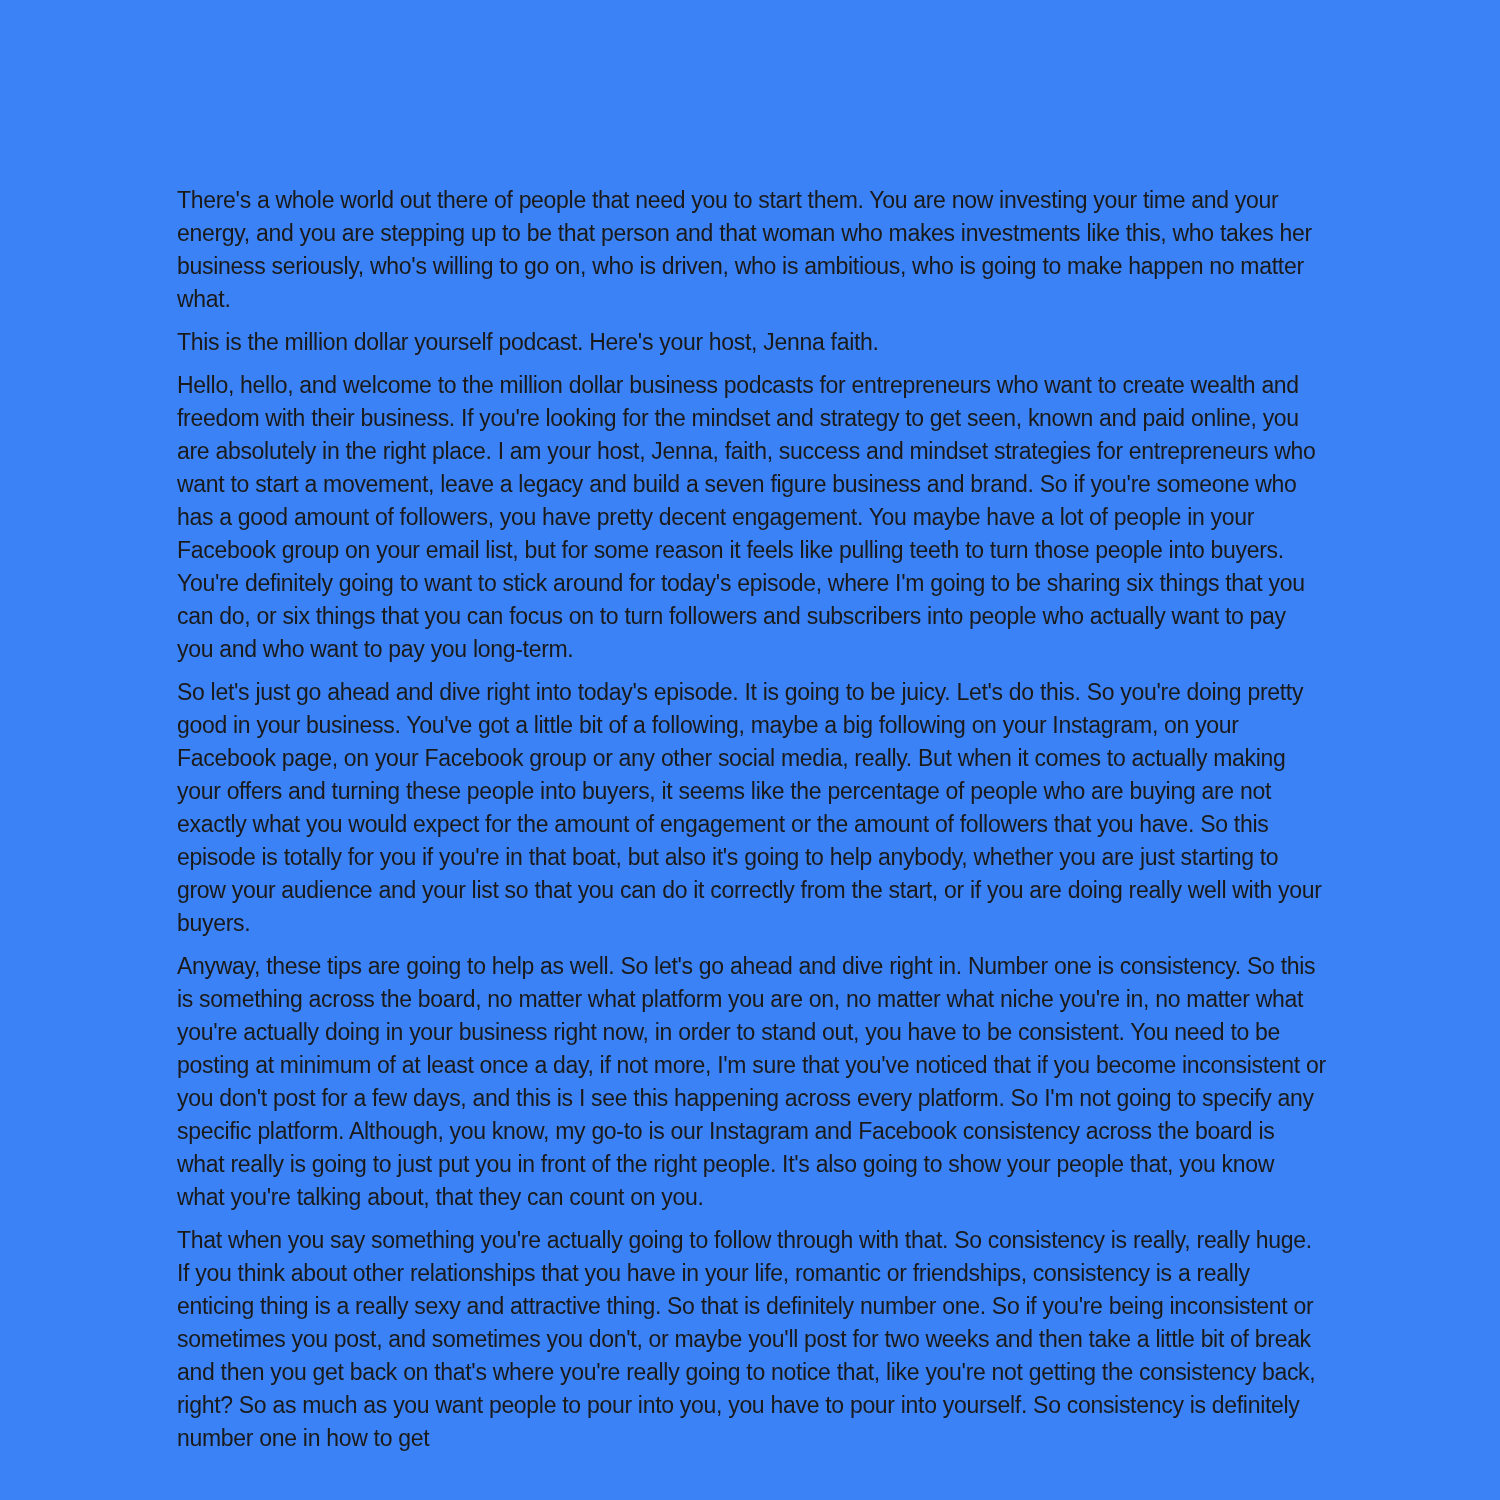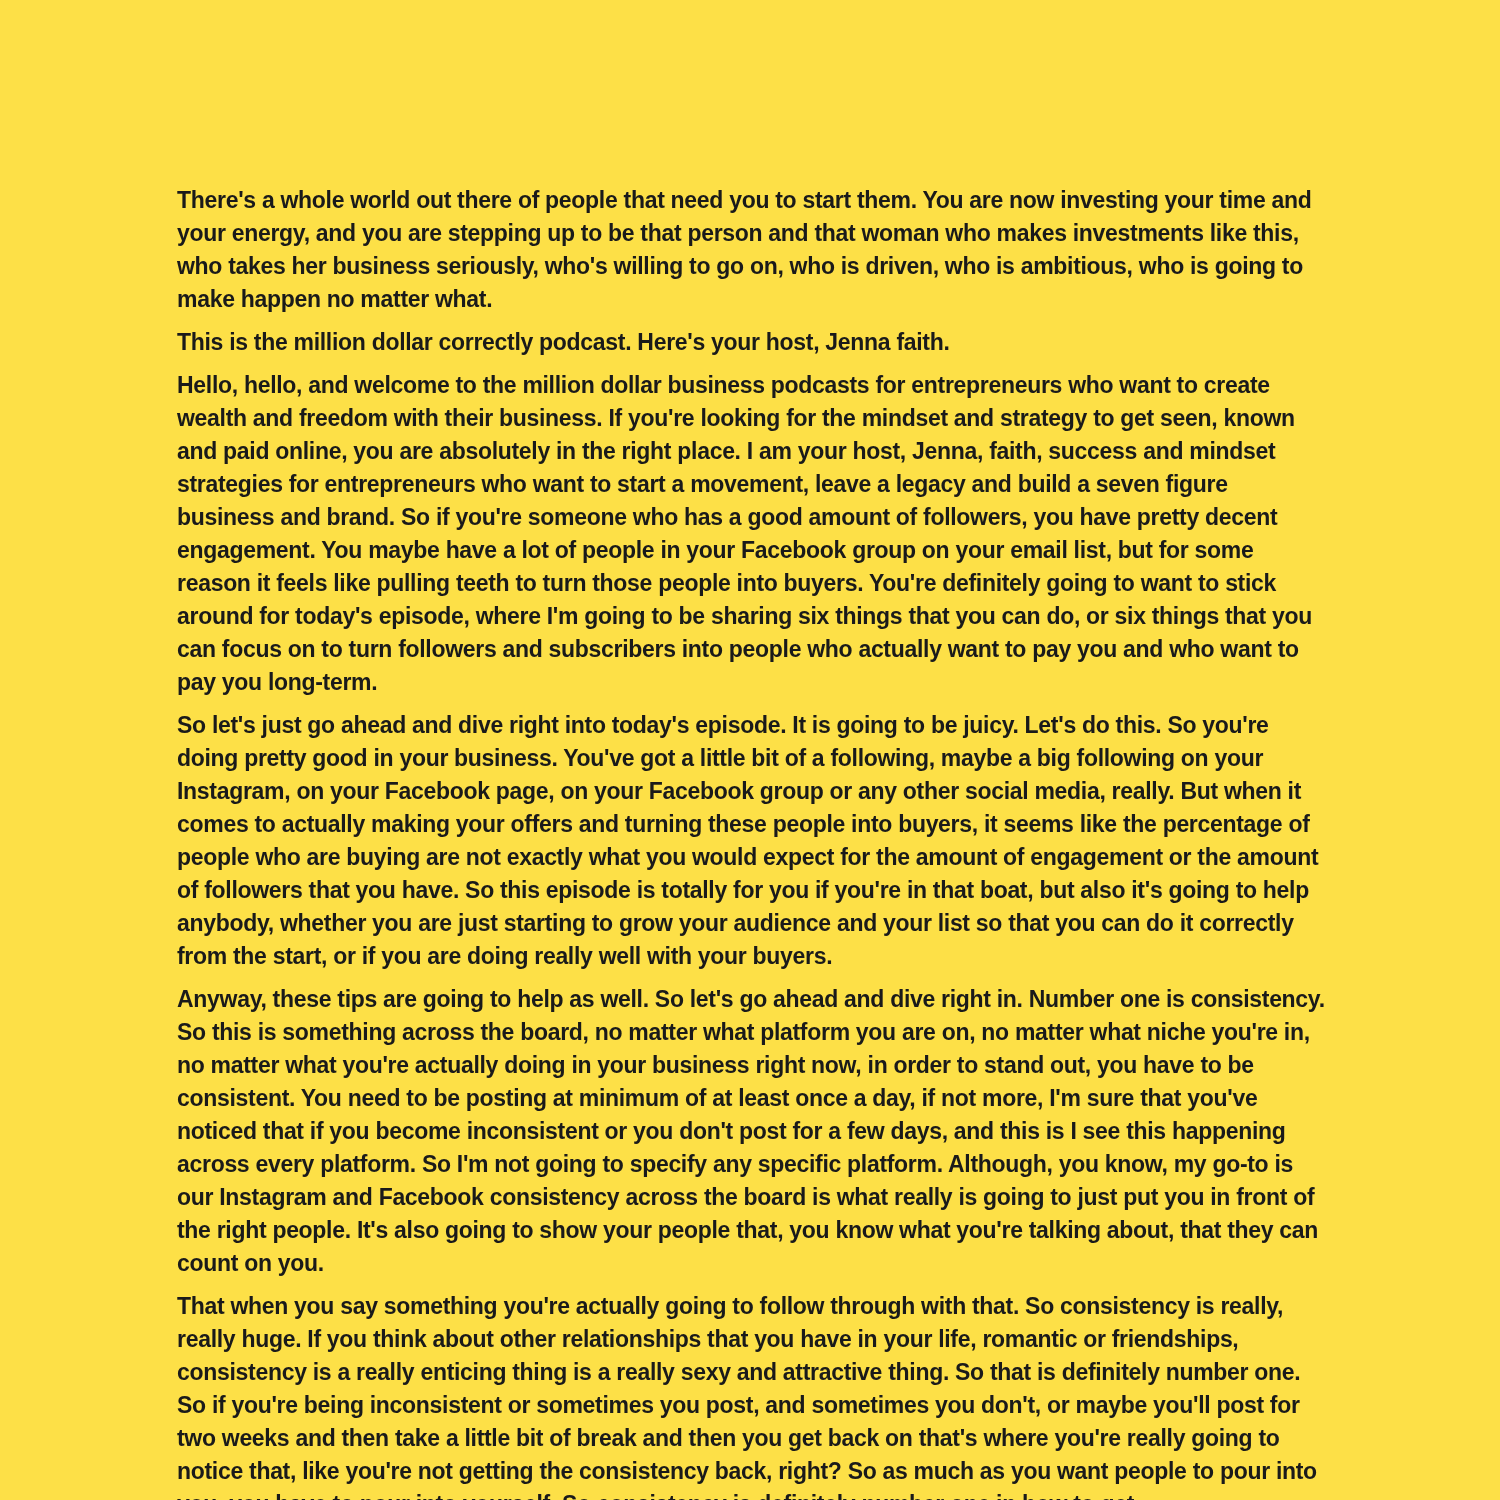--- a/index.html
+++ b/index.html
@@ -4,24 +4,23 @@
 <style>
   html, body {
     margin: 0;
     padding: 0;
     background: #ffffff;
   }
   .page {
     position: relative;
     width: 1500px;
     height: 1500px;
-    background: #fde047;
+    background: #3b82f6;
     overflow: hidden;
     font-family: "Liberation Sans", "DejaVu Sans", sans-serif;
-    font-weight: bold;
   }
   .content {
     position: absolute;
     left: 177px;
     top: 184px;
     width: 1150px;
     color: #1a1a1a;
     font-size: 23px;
     line-height: 33px;
     letter-spacing: -0.3px;
@@ -31,19 +30,19 @@
     margin: 0 0 10px 0;
     padding: 0;
   }
 </style>
 </head>
 <body>
 
 <div class="page">
   <div class="content">
     <p class="para">There's a whole world out there of people that need you to start them. You are now investing your time and your energy, and you are stepping up to be that person and that woman who makes investments like this, who takes her business seriously, who's willing to go on, who is driven, who is ambitious, who is going to make happen no matter what.</p>
-    <p class="para">This is the million dollar correctly podcast. Here's your host, Jenna faith.</p>
+    <p class="para">This is the million dollar yourself podcast. Here's your host, Jenna faith.</p>
     <p class="para">Hello, hello, and welcome to the million dollar business podcasts for entrepreneurs who want to create wealth and freedom with their business. If you're looking for the mindset and strategy to get seen, known and paid online, you are absolutely in the right place. I am your host, Jenna, faith, success and mindset strategies for entrepreneurs who want to start a movement, leave a legacy and build a seven figure business and brand. So if you're someone who has a good amount of followers, you have pretty decent engagement. You maybe have a lot of people in your Facebook group on your email list, but for some reason it feels like pulling teeth to turn those people into buyers. You're definitely going to want to stick around for today's episode, where I'm going to be sharing six things that you can do, or six things that you can focus on to turn followers and subscribers into people who actually want to pay you and who want to pay you long-term.</p>
     <p class="para">So let's just go ahead and dive right into today's episode. It is going to be juicy. Let's do this. So you're doing pretty good in your business. You've got a little bit of a following, maybe a big following on your Instagram, on your Facebook page, on your Facebook group or any other social media, really. But when it comes to actually making your offers and turning these people into buyers, it seems like the percentage of people who are buying are not exactly what you would expect for the amount of engagement or the amount of followers that you have. So this episode is totally for you if you're in that boat, but also it's going to help anybody, whether you are just starting to grow your audience and your list so that you can do it correctly from the start, or if you are doing really well with your buyers.</p>
     <p class="para">Anyway, these tips are going to help as well. So let's go ahead and dive right in. Number one is consistency. So this is something across the board, no matter what platform you are on, no matter what niche you're in, no matter what you're actually doing in your business right now, in order to stand out, you have to be consistent. You need to be posting at minimum of at least once a day, if not more, I'm sure that you've noticed that if you become inconsistent or you don't post for a few days, and this is I see this happening across every platform. So I'm not going to specify any specific platform. Although, you know, my go-to is our Instagram and Facebook consistency across the board is what really is going to just put you in front of the right people. It's also going to show your people that, you know what you're talking about, that they can count on you.</p>
     <p class="para">That when you say something you're actually going to follow through with that. So consistency is really, really huge. If you think about other relationships that you have in your life, romantic or friendships, consistency is a really enticing thing is a really sexy and attractive thing. So that is definitely number one. So if you're being inconsistent or sometimes you post, and sometimes you don't, or maybe you'll post for two weeks and then take a little bit of break and then you get back on that's where you're really going to notice that, like you're not getting the consistency back, right? So as much as you want people to pour into you, you have to pour into yourself. So consistency is definitely number one in how to get</p>
   </div>
 </div>
 
 </body></html>

